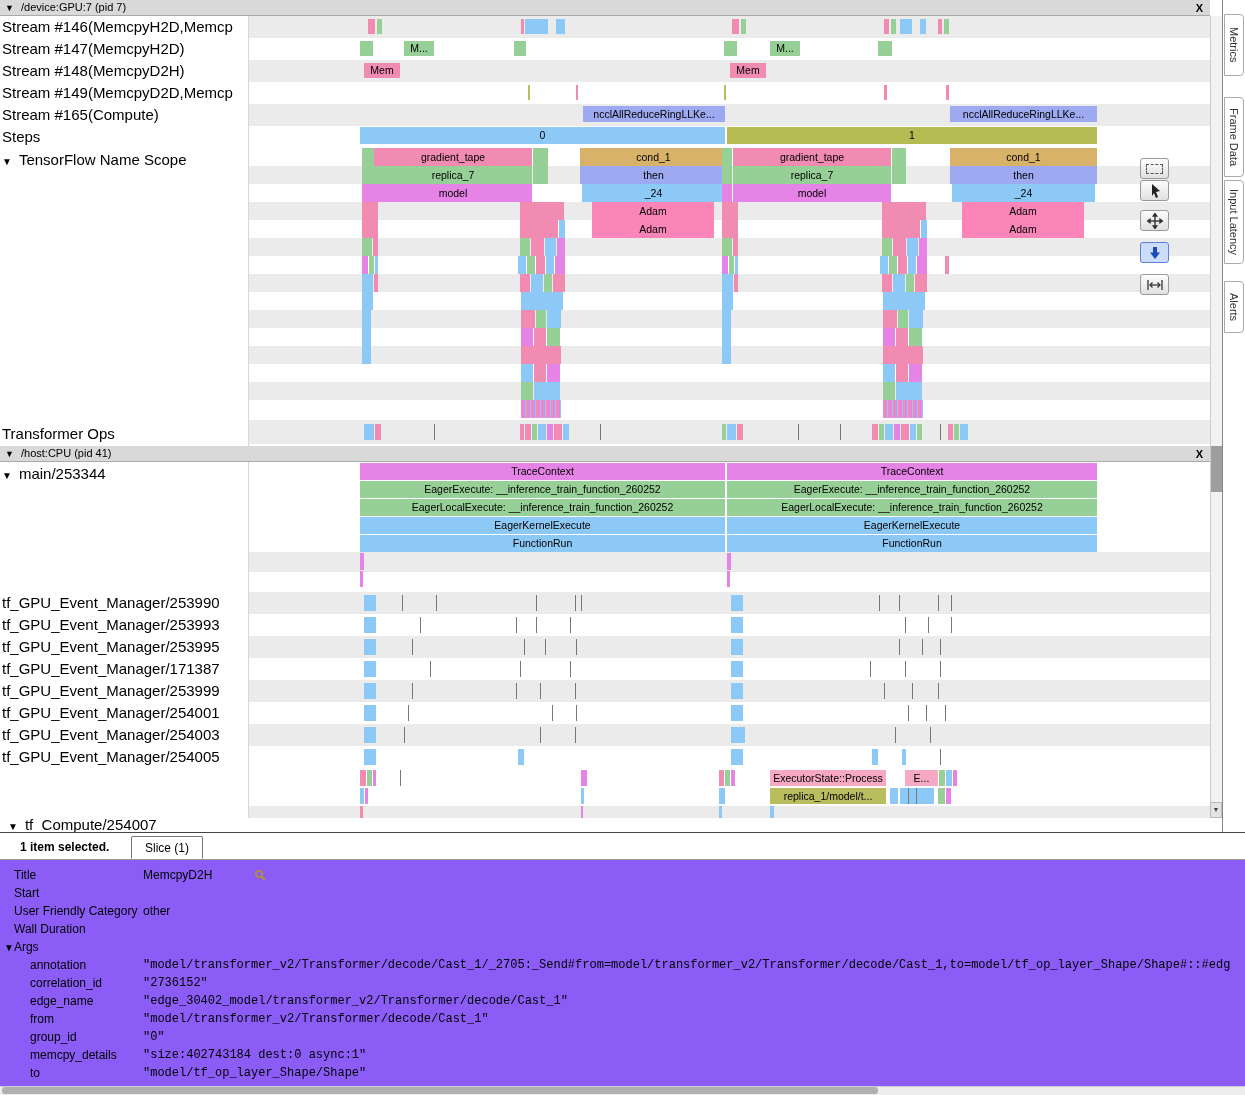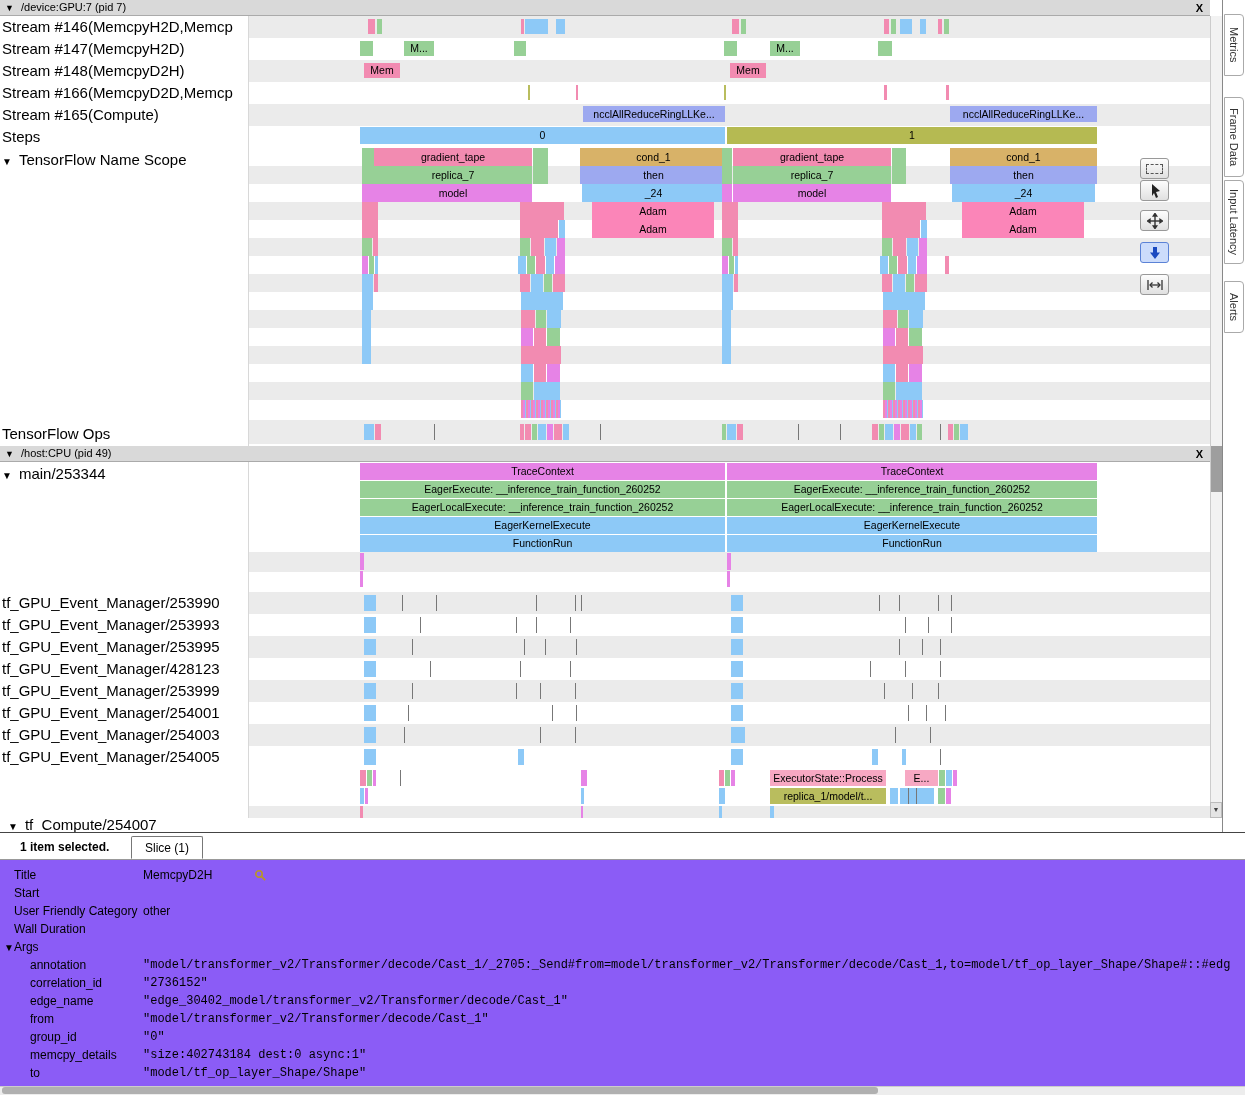--- a/index.html
+++ b/index.html
@@ -63,21 +63,21 @@
   <div class="vline"></div>
 
   <div class="sect-header" style="top:0">
     <span class="tri">▼</span>
     <span>/device:GPU:7 (pid 7)</span>
     <span class="hx">X</span>
   </div>
 
   <div class="sect-header" style="top:446px">
     <span class="tri">▼</span>
-    <span>/host:CPU (pid 49)</span>
+    <span>/host:CPU (pid 41)</span>
     <span class="hx">X</span>
   </div>
 
   <div class="tool" style="top:158px">
     <div class="marq"></div>
   </div>
   <div class="tool" style="top:180px">
     <svg width="16" height="16" viewBox="0 0 16 16">
         <polygon points="5,1 13,8 9,9 11,14 9,15 7,10 5,13" fill="#222"></polygon>
       </svg>
@@ -470,30 +470,30 @@
     <div class="tick" style="left: 575px; top: 727px; width: 1px; height: 16px;"></div>
     <div class="tick" style="left: 895px; top: 727px; width: 1px; height: 16px;"></div>
     <div class="tick" style="left: 930px; top: 727px; width: 1px; height: 16px;"></div>
     <div class="tick" style="left: 940px; top: 749px; width: 1px; height: 16px;"></div>
     <div class="tick" style="left: 400px; top: 770px; width: 1px; height: 16px;"></div>
     <div class="tick" style="left: 908px; top: 788px; width: 1px; height: 16px;"></div>
     <div class="tick" style="left: 916px; top: 788px; width: 1px; height: 16px;"></div>
     <div class="rowlabel" style="top: 18px;"><span>Stream #146(MemcpyH2D,Memcp</span></div>
     <div class="rowlabel" style="top: 40px;"><span>Stream #147(MemcpyH2D)</span></div>
     <div class="rowlabel" style="top: 62px;"><span>Stream #148(MemcpyD2H)</span></div>
-    <div class="rowlabel" style="top: 84px;"><span>Stream #166(MemcpyD2D,Memcp</span></div>
+    <div class="rowlabel" style="top: 84px;"><span>Stream #149(MemcpyD2D,Memcp</span></div>
     <div class="rowlabel" style="top: 106px;"><span>Stream #165(Compute)</span></div>
     <div class="rowlabel" style="top: 128px;"><span>Steps</span></div>
     <div class="rowlabel" style="top: 151px;"><span class="arr">▼</span><span>TensorFlow Name Scope</span></div>
-    <div class="rowlabel" style="top: 425px;"><span>TensorFlow Ops</span></div>
+    <div class="rowlabel" style="top: 425px;"><span>Transformer Ops</span></div>
     <div class="rowlabel" style="top: 465px;"><span class="arr">▼</span><span>main/253344</span></div>
     <div class="rowlabel" style="top: 594px;"><span>tf_GPU_Event_Manager/253990</span></div>
     <div class="rowlabel" style="top: 616px;"><span>tf_GPU_Event_Manager/253993</span></div>
     <div class="rowlabel" style="top: 638px;"><span>tf_GPU_Event_Manager/253995</span></div>
-    <div class="rowlabel" style="top: 660px;"><span>tf_GPU_Event_Manager/428123</span></div>
+    <div class="rowlabel" style="top: 660px;"><span>tf_GPU_Event_Manager/171387</span></div>
     <div class="rowlabel" style="top: 682px;"><span>tf_GPU_Event_Manager/253999</span></div>
     <div class="rowlabel" style="top: 704px;"><span>tf_GPU_Event_Manager/254001</span></div>
     <div class="rowlabel" style="top: 726px;"><span>tf_GPU_Event_Manager/254003</span></div>
     <div class="rowlabel" style="top: 748px;"><span>tf_GPU_Event_Manager/254005</span></div>
     <div class="rowlabel ind" style="top: 816px;"><span class="arr">▼</span><span>tf_Compute/254007</span></div>
     <div class="sidetab" style="left: 1224px; top: 14px; width: 20px; height: 62px;">Metrics</div>
     <div class="sidetab" style="left: 1224px; top: 97px; width: 20px; height: 80px;">Frame Data</div>
     <div class="sidetab" style="left: 1224px; top: 180px; width: 20px; height: 84px;">Input Latency</div>
     <div class="sidetab" style="left: 1224px; top: 281px; width: 20px; height: 52px;">Alerts</div>
   </div>

